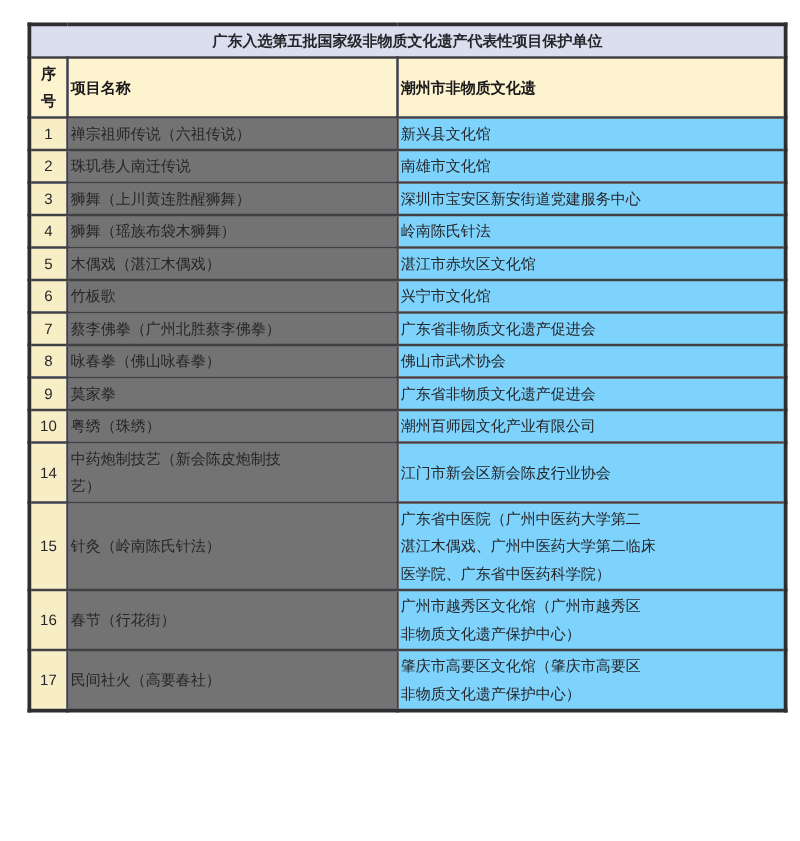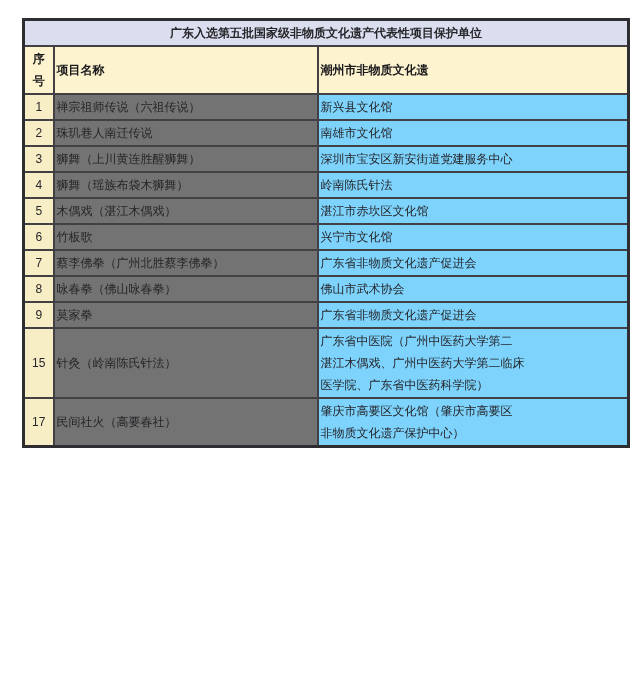--- a/index.html
+++ b/index.html
@@ -115,25 +115,42 @@
         <td class="no-cell">8</td>
         <td class="name-cell">咏春拳（佛山咏春拳）</td>
         <td class="unit-cell">佛山市武术协会</td>
       </tr>
       <tr>
         <td class="no-cell">9</td>
         <td class="name-cell">莫家拳</td>
         <td class="unit-cell">广东省非物质文化遗产促进会</td>
       </tr>
       <tr>
+        <td class="no-cell">10</td>
+        <td class="name-cell">粤绣（珠绣）</td>
+        <td class="unit-cell">潮州百师园文化产业有限公司</td>
+      </tr>
+      <tr>
+        <td class="no-cell">14</td>
+        <td class="name-cell">中药炮制技艺（新会陈皮炮制技
+艺）</td>
+        <td class="unit-cell">江门市新会区新会陈皮行业协会</td>
+      </tr>
+      <tr>
         <td class="no-cell">15</td>
         <td class="name-cell">针灸（岭南陈氏针法）</td>
         <td class="unit-cell">广东省中医院（广州中医药大学第二
 湛江木偶戏、广州中医药大学第二临床
 医学院、广东省中医药科学院）</td>
+      </tr>
+      <tr>
+        <td class="no-cell">16</td>
+        <td class="name-cell">春节（行花街）</td>
+        <td class="unit-cell">广州市越秀区文化馆（广州市越秀区
+非物质文化遗产保护中心）</td>
       </tr>
       <tr>
         <td class="no-cell">17</td>
         <td class="name-cell">民间社火（高要春社）</td>
         <td class="unit-cell">肇庆市高要区文化馆（肇庆市高要区
 非物质文化遗产保护中心）</td>
       </tr>
 
     </tbody>
   </table>

